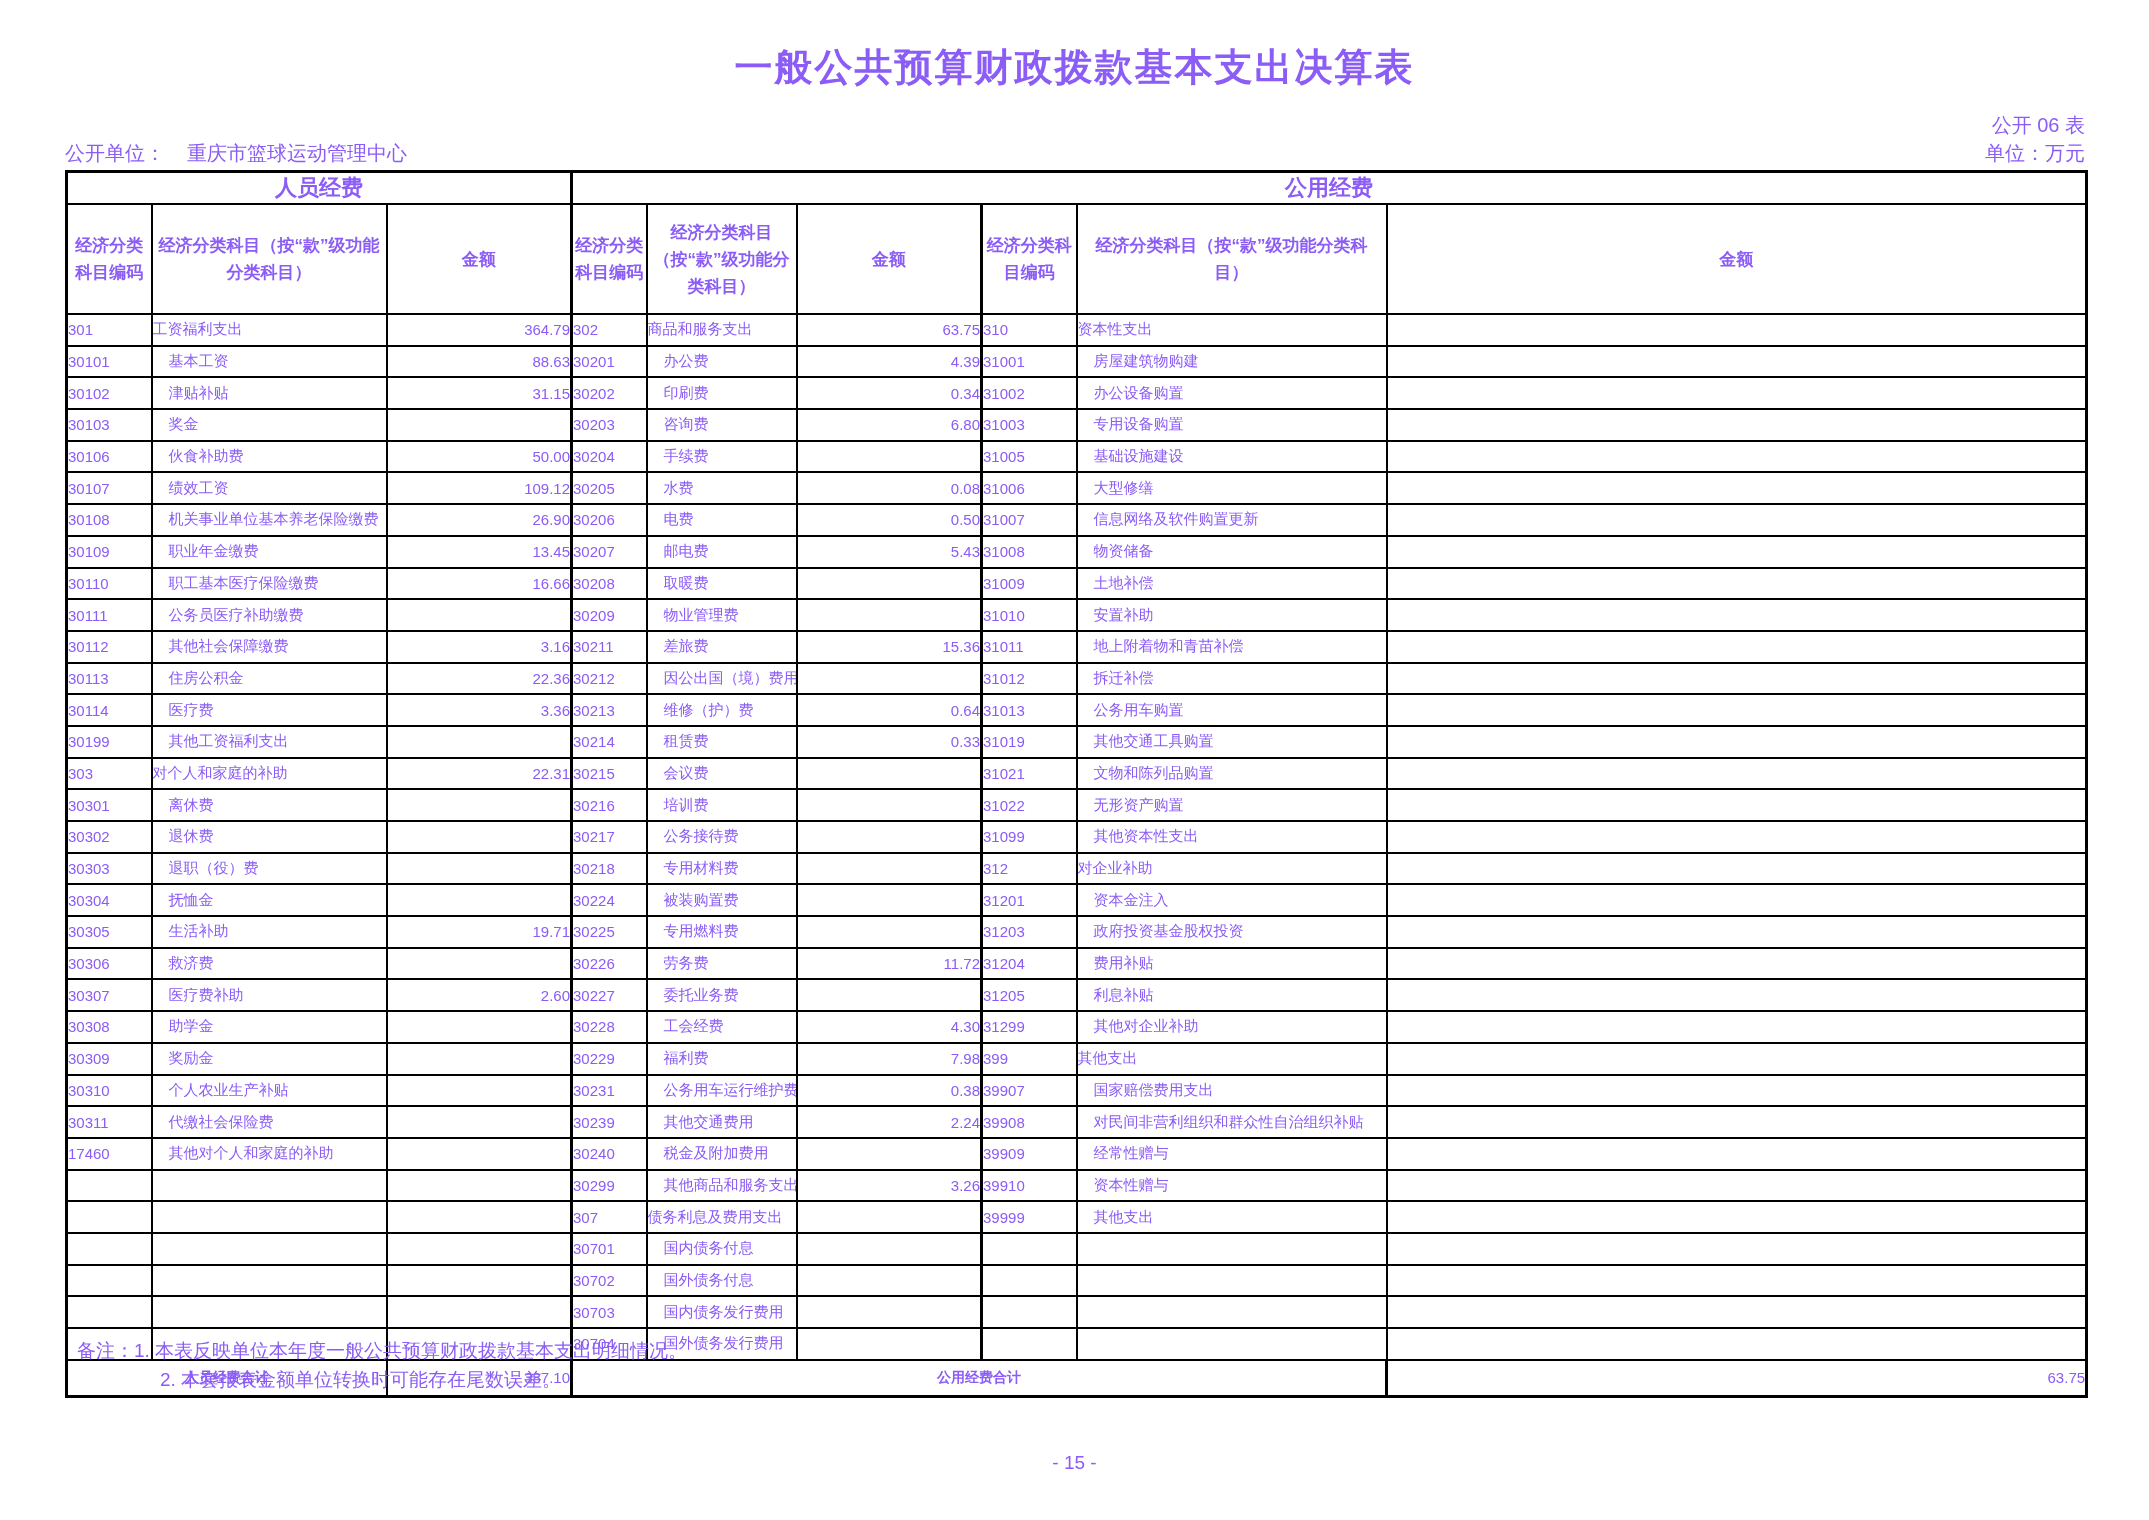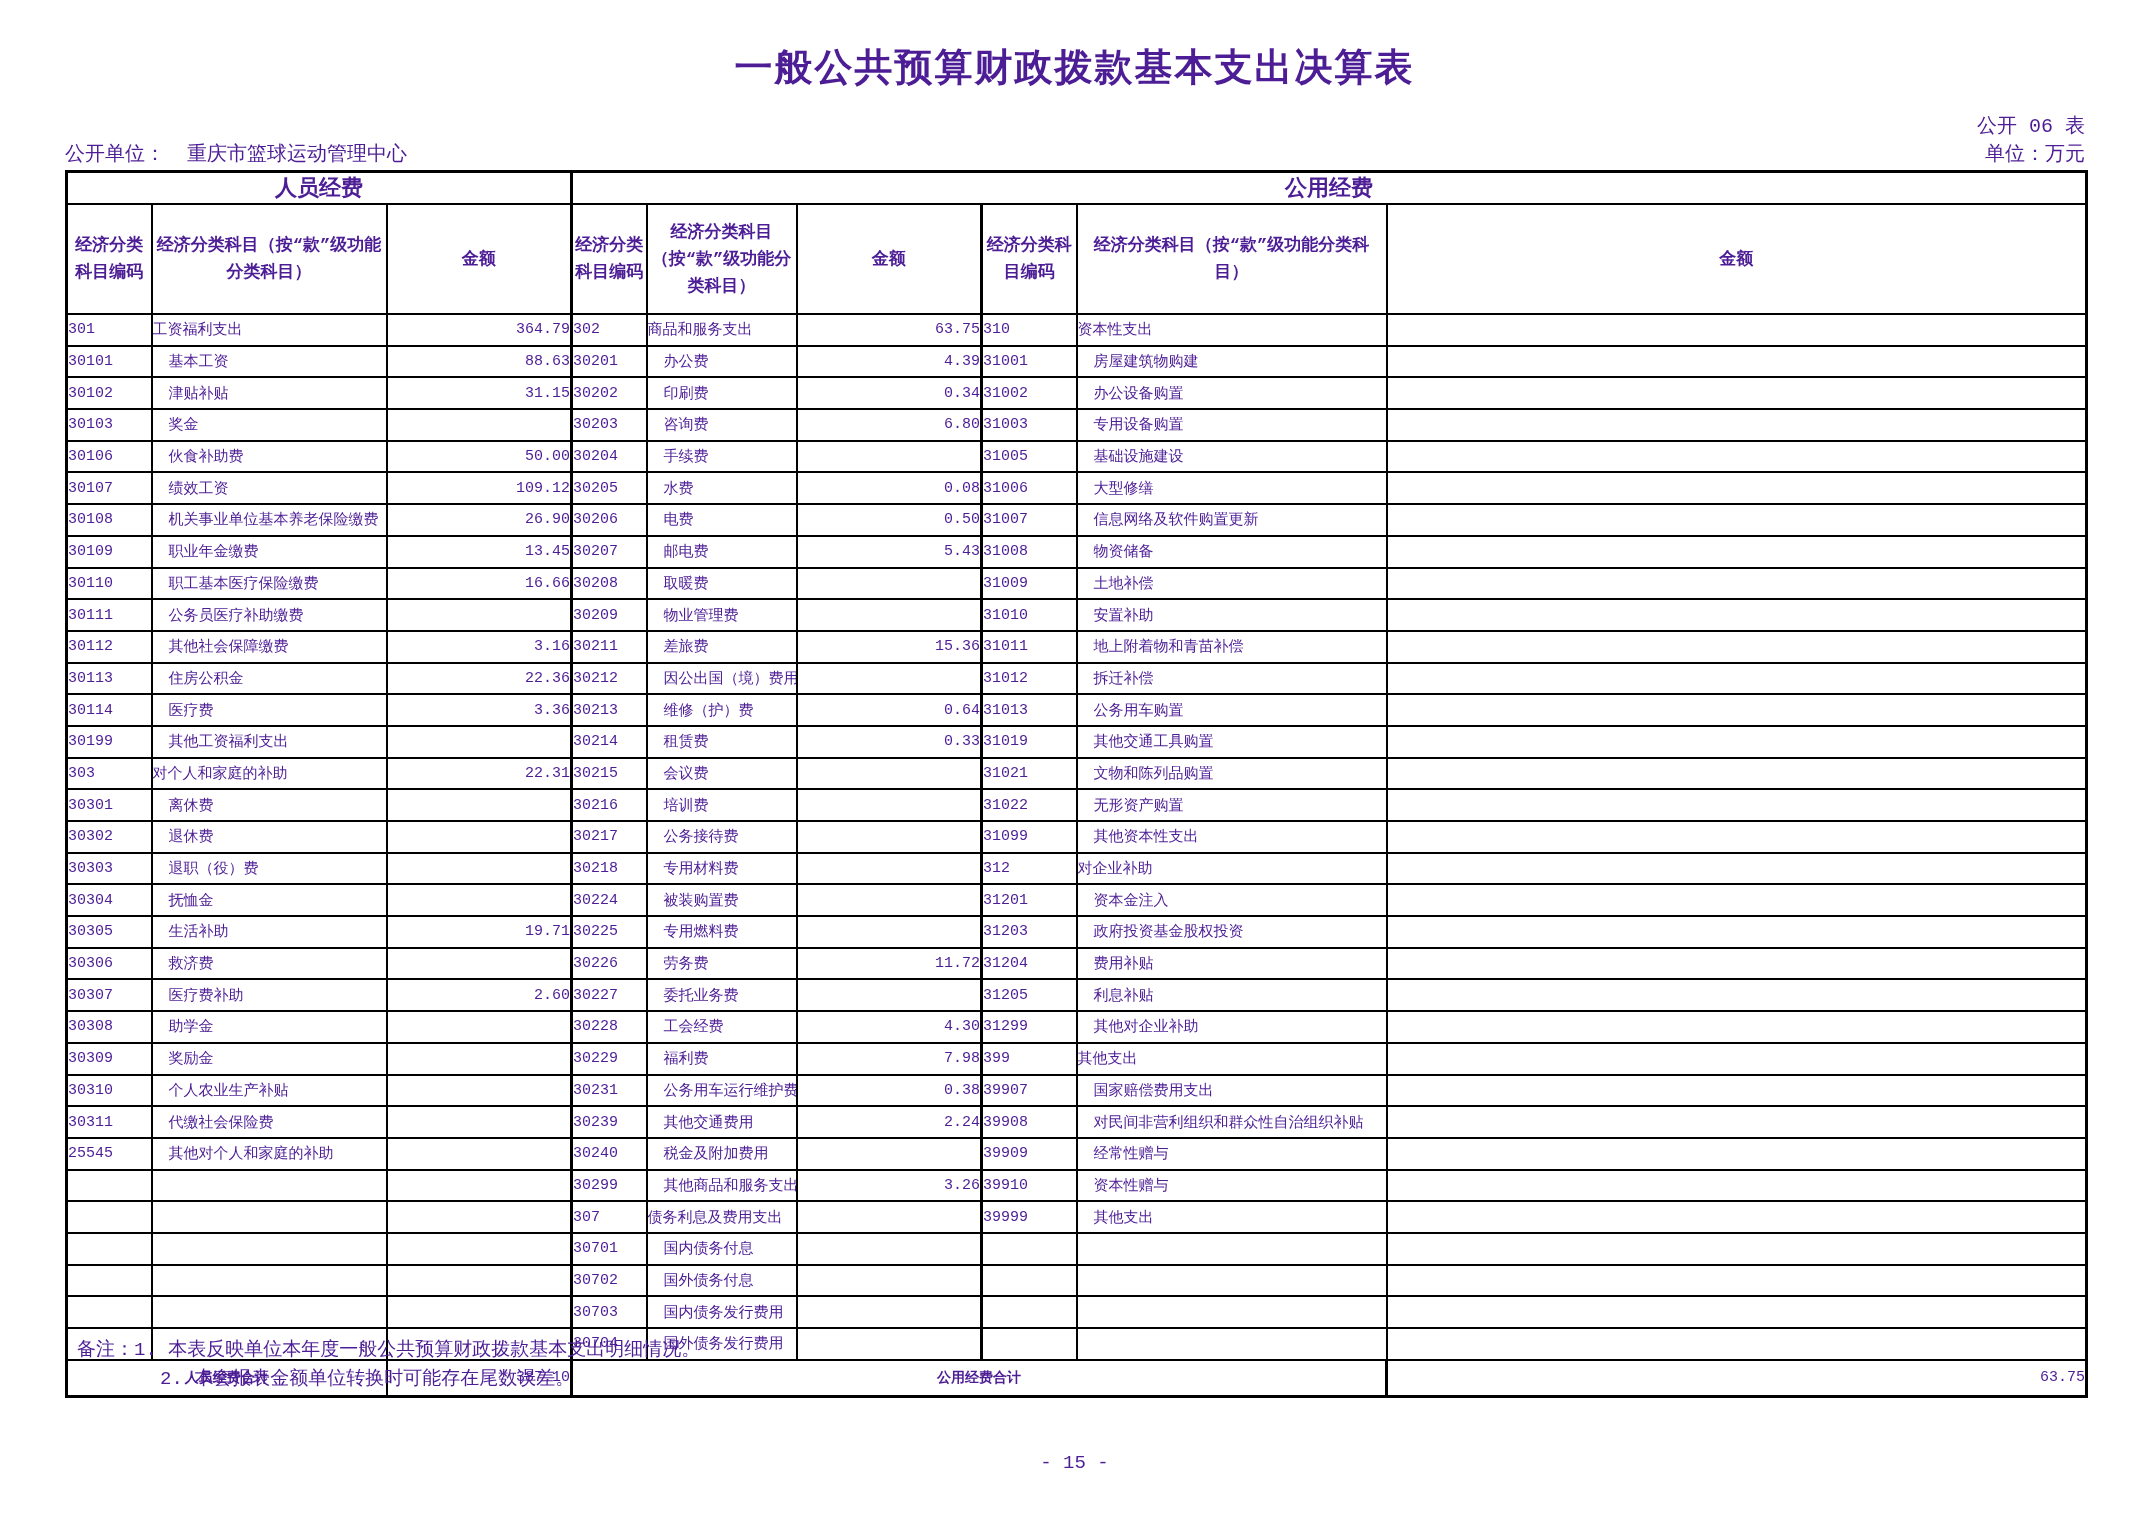--- a/index.html
+++ b/index.html
@@ -2,22 +2,22 @@
 <html><head>
 <meta charset="utf-8">
 <style>
   html, body { margin: 0; padding: 0; background: #e8e8e8; }
   .page {
     position: relative;
     width: 2149px;
     height: 1520px;
     background: #ffffff;
     overflow: hidden;
-    font-family: Liberation Mono, monospace;
-    color: #4c1d95;
+    font-family: Liberation Sans, sans-serif;
+    color: #8b5cf6;
   }
   .title {
     position: absolute;
     top: 42px; left: 0; right: 0;
     text-align: center;
     font-size: 38px;
     font-weight: bold;
     letter-spacing: 2px;
   }
   .table-no {
@@ -416,21 +416,21 @@
           <td class="cell-name indent">代缴社会保险费</td>
           <td class="cell-amount"></td>
           <td class="cell-code g-start">30239</td>
           <td class="cell-name indent">其他交通费用</td>
           <td class="cell-amount">2.24</td>
           <td class="cell-code g-start">39908</td>
           <td class="cell-name indent">对民间非营利组织和群众性自治组织补贴</td>
           <td class="cell-amount"></td>
         </tr>
         <tr>
-          <td class="cell-code">25545</td>
+          <td class="cell-code">17460</td>
           <td class="cell-name indent">其他对个人和家庭的补助</td>
           <td class="cell-amount"></td>
           <td class="cell-code g-start">30240</td>
           <td class="cell-name indent">税金及附加费用</td>
           <td class="cell-amount"></td>
           <td class="cell-code g-start">39909</td>
           <td class="cell-name indent">经常性赠与</td>
           <td class="cell-amount"></td>
         </tr>
         <tr>

